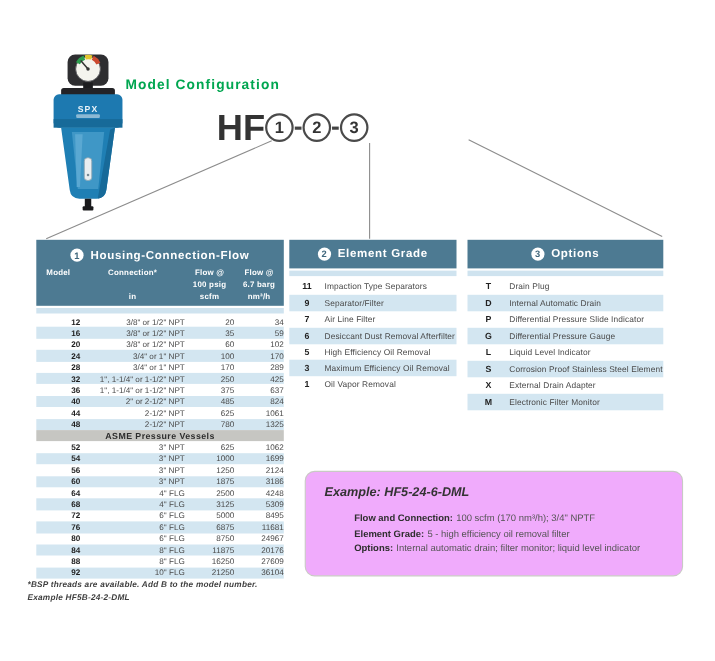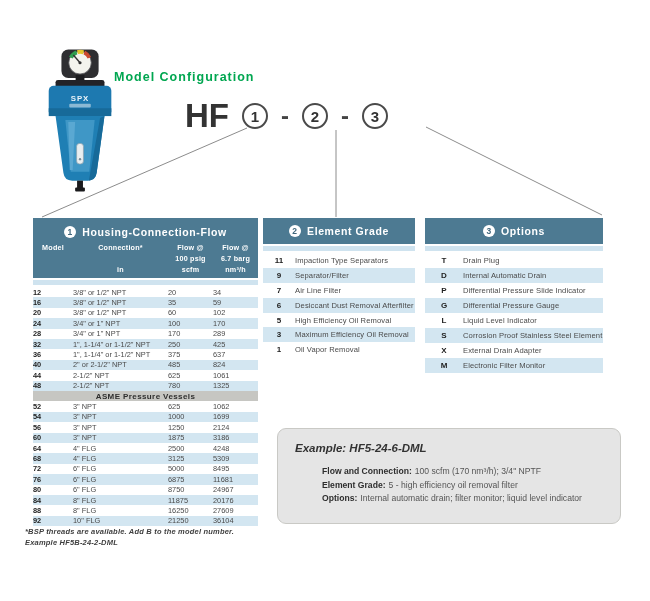--- a/index.html
+++ b/index.html
@@ -4,22 +4,22 @@
 <style>
   * { margin:0; padding:0; box-sizing:border-box; }
   html,body { background:#fff; }
   body { font-family:"Liberation Sans", sans-serif; }
   #canvas { position:relative; width:650px; height:601px; background:#ffffff; overflow:hidden; }
 
   
   #product-img { position:absolute; left:36px; top:46px; width:90px; height:148px; }
   #page-title { position:absolute; left:114px; top:70px; font-size:12.5px; font-weight:700;
                 letter-spacing:1px; color:#00a650; }
-  #model-line { position:absolute; left:185px; top:96px; height:40px; display:flex;
-                align-items:center; gap:13px; }
+  #model-line { position:absolute; left:197px; top:96px; height:40px; display:flex;
+                align-items:center; }
   #model-prefix { font-size:33px; font-weight:700; color:#333; letter-spacing:0; }
   .num-circle { width:26px; height:26px; border:2px solid #4a4a4a; border-radius:50%;
                 background:#fff; display:flex; align-items:center; justify-content:center;
                 font-size:15px; font-weight:700; color:#333; }
   .dash { font-size:24px; font-weight:700; color:#444; line-height:26px; }
   #leader-lines { position:absolute; left:0; top:0; width:650px; height:601px; pointer-events:none; }
 
   
   .tbl { position:absolute; top:218px; font-family:"Liberation Sans", sans-serif; }
   .t-head { background:#4d7a92; color:#fff; }
@@ -31,21 +31,21 @@
   .strip { height:5px; background:#cfe3ef; margin:2px 0; }
 
   
   #tbl-housing { left:33px; width:225px; }
   #tbl-housing .t-head { height:60px; padding-top:6px; }
   #tbl-housing .t-title { font-size:10.5px; height:16px; }
   .t1-colhead { display:grid; grid-template-columns:40px 95px 45px 45px; margin-top:2px; }
   .t1-colhead .ch { display:grid; grid-template-rows:11px 11px 11px; justify-items:center;
                     align-items:center; font-size:7.2px; font-weight:700; letter-spacing:0.2px; }
   .t1-row { display:grid; grid-template-columns:40px 95px 45px 45px; height:10.4px;
-            align-items:center; font-size:7.4px; color:#4a4a4a; text-align:left; }
+            align-items:center; font-size:7.4px; color:#4a4a4a; text-align:right; }
   .t1-row .c-model { font-weight:700; color:#1d1d1d; }
   #t1-npt .t1-row:nth-child(even), #t1-asme .t1-row:nth-child(even) { background:#d3e6f1; }
   .asme-band { height:10.5px; background:#c6c6c2; display:flex; align-items:center;
                justify-content:center; font-size:8px; font-weight:700; color:#2e2e2e;
                letter-spacing:0.4px; }
 
   
   #tbl-element { left:263px; width:152px; }
   #tbl-options { left:425px; width:178px; }
   #tbl-element .t-head, #tbl-options .t-head { height:26px; }
@@ -53,21 +53,21 @@
   .code-row { display:flex; align-items:center; color:#4a4a4a; }
   #tbl-element .code-row { height:14.9px; }
   #tbl-options .code-row { height:15px; }
   .code-row .c-code { flex:0 0 32px; text-align:center; font-size:8px; font-weight:700; color:#222; }
   .code-row .c-label { flex:1; text-align:left; font-size:7.6px; letter-spacing:0.1px; }
   #tbl-options .code-row .c-code { flex:0 0 38px; }
   #t2-rows .code-row:nth-child(even), #t3-rows .code-row:nth-child(even) { background:#d3e6f1; }
 
   
   #example-box { position:absolute; left:277px; top:428px; width:344px; height:96px;
-                 background:#e5e5e5; border:1px solid #c9c9c5; border-radius:9px;
+                 background:#f0abfc; border:1px solid #c9c9c5; border-radius:9px;
                  padding:13px 17px 10px 17px; color:#333; }
   #example-title { font-size:11.5px; font-weight:700; font-style:italic; margin-bottom:11px; }
   .ex-line { font-size:8.6px; line-height:13.5px; color:#555;padding-left:27px; }
   .ex-label { font-weight:700; color:#2e2e2e; margin-right:3px; }
 
   
   #footnote { position:absolute; left:25px; top:527px; font-size:7.5px; font-style:italic;
               font-weight:700; color:#3f3f3f; line-height:10.5px; letter-spacing:0.2px; }
 </style>
 </head>

